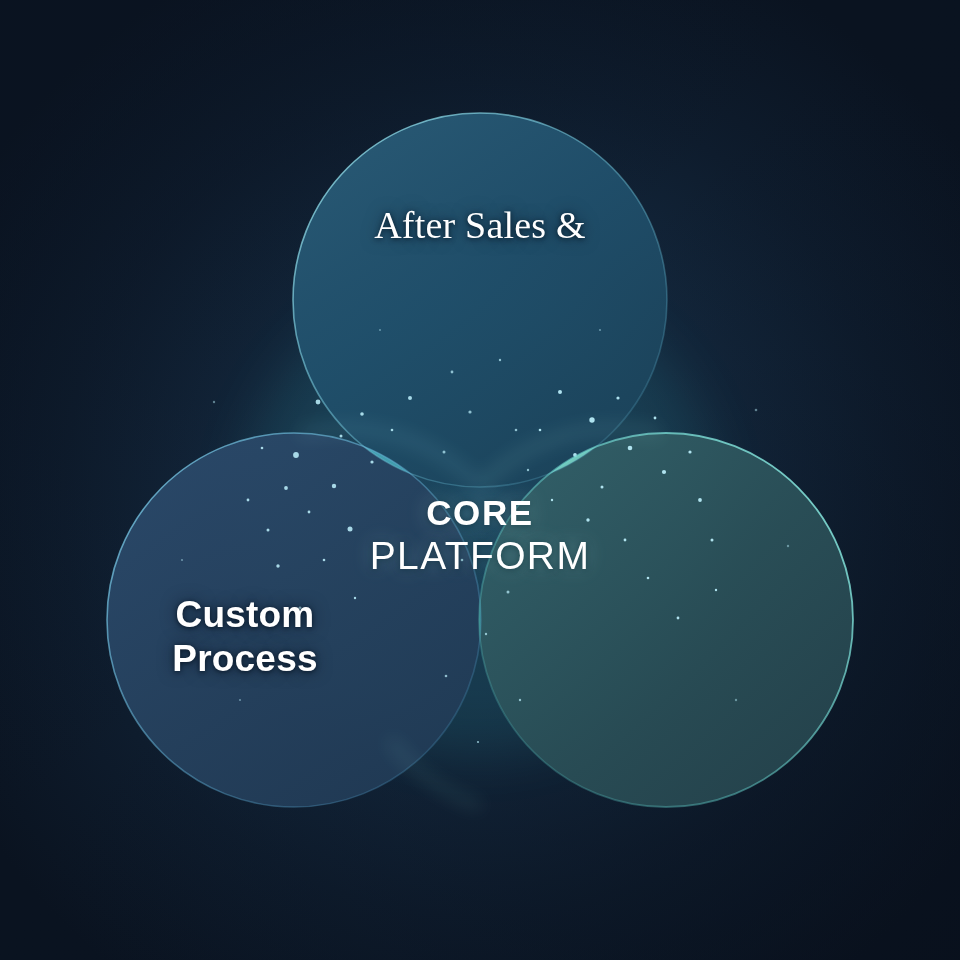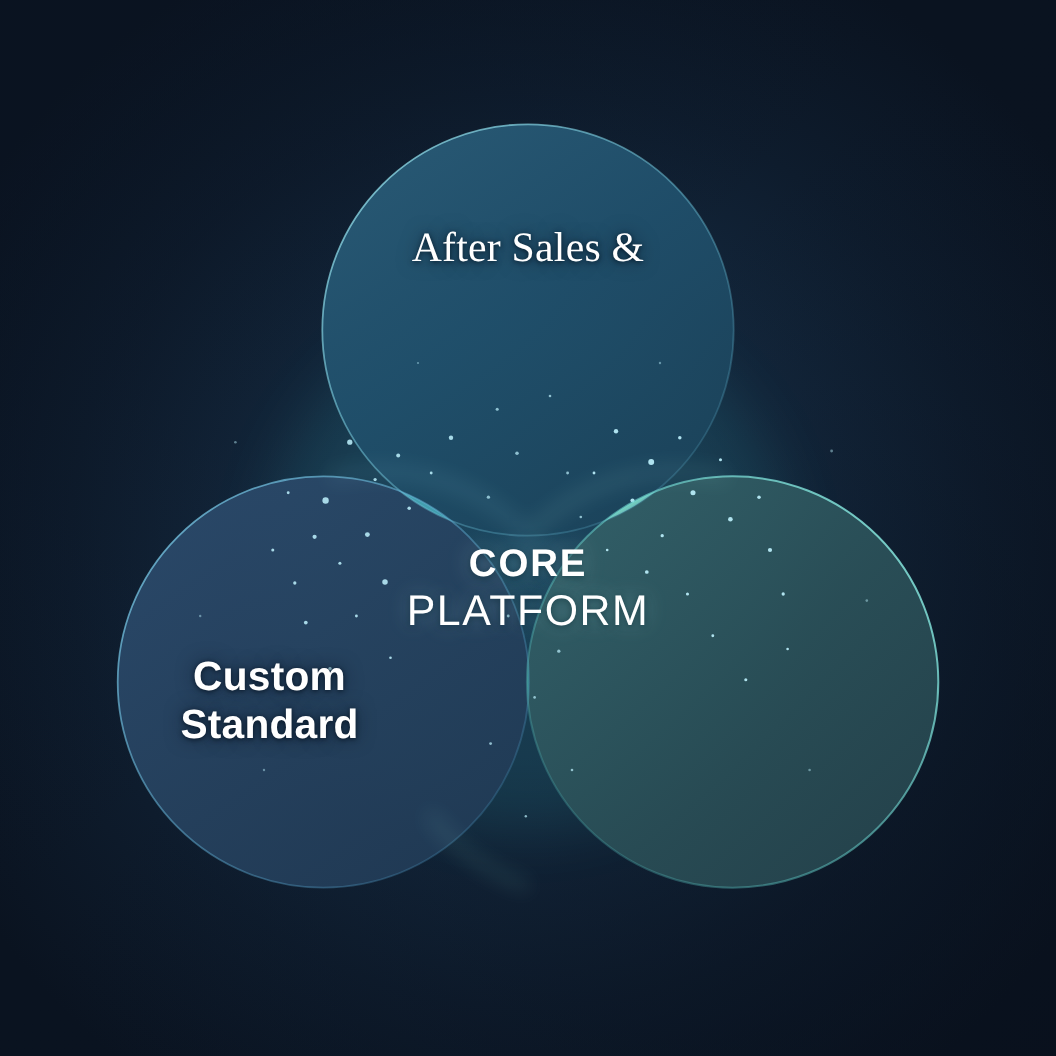--- a/index.html
+++ b/index.html
@@ -293,21 +293,21 @@
       </g>
     </g>
   </svg>
 
   <div class="label label-top">
     <span class="lbl-line">After Sales &amp;</span>
   </div>
 
   <div class="label label-left">
     <span class="lbl-line">Custom</span>
-    <span class="lbl-line">Standard</span>
+    <span class="lbl-line">Process</span>
   </div>
 
 
   <div class="label label-center">
     <span class="lbl-line core-line">CORE</span>
     <span class="lbl-line platform-line">PLATFORM</span>
   </div>
 
 </div>
 

